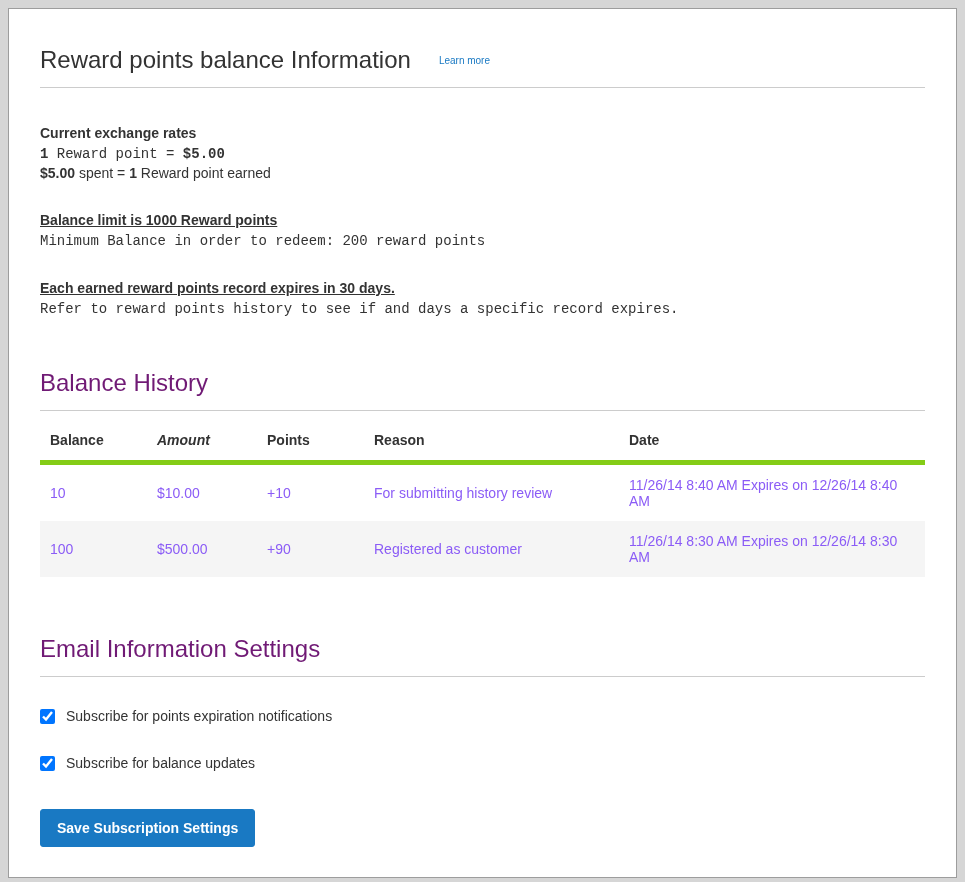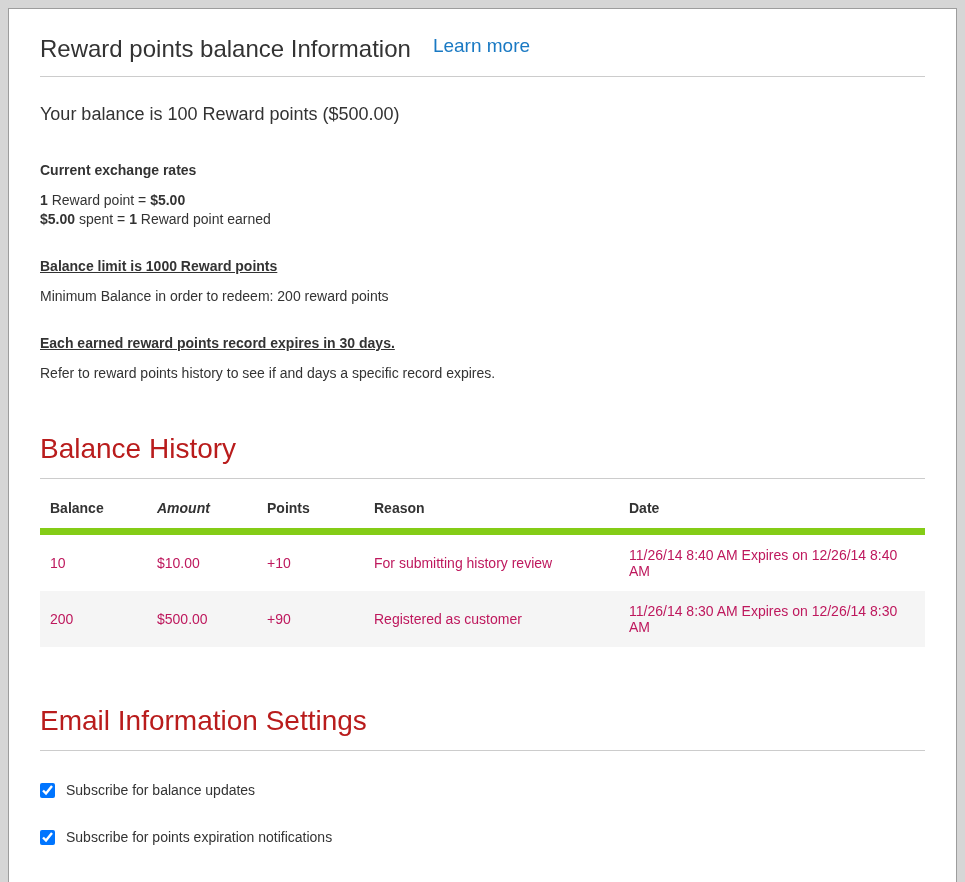--- a/index.html
+++ b/index.html
@@ -13,74 +13,75 @@
   .card {
     width: 949px;
     min-height: 866px;
     margin: 8px auto;
     background: #fff;
     border: 1px solid #9d9d9d;
     padding: 26px 31px 30px 31px;
   }
   .title-row {
     display: flex;
-    align-items: flex-start;
-    gap: 22px;
+    align-items: center;
+    gap: 28px;
+    margin-top: 11px;
   }
   h1.page-title {
     font-size: 24px;
     font-weight: 300;
     color: #333;
     letter-spacing: 0;
   }
   a.learn-more {
     color: #1979c3;
-    font-size: 19px;
+    font-size: 10px;
     text-decoration: none;
     cursor: pointer;
   }
   hr.divider {
     border: none;
     border-top: 1px solid #ccc;
     margin-top: 13px;
   }
   .balance-summary {
     margin-top: 27px;
     font-size: 18px;
     font-weight: 400;
     color: #333;
   }
   p.info { font-size: 14px; line-height: 19px; color: #333; }
   p.bold-line { font-weight: 700; }
   .mt-lg { margin-top: 36px; }
   .mt-md { margin-top: 28px; text-decoration: underline; }
-  .mt-sm { margin-top: 11px; }
+  .mt-sm { margin-top: 2px; font-family: Liberation Mono, monospace; }
   h2.section-title {
-    font-size: 28px;
+    font-size: 24px;
     font-weight: 300;
-    color: #b91c1c;
+    color: #701a75;
   }
   .history-section { margin-top: 50px; }
   table.history-table {
     width: 100%;
     border-collapse: collapse;
     margin-top: 9px;
     table-layout: fixed;
   }
   table.history-table th {
     text-align: left;
     font-weight: 700;
     font-size: 14px;
     color: #333;
     padding: 12px 10px;
-    border-bottom: 7px solid #84cc16;
+    border-bottom: 5px solid #84cc16;
   }
   table.history-table td {
     font-size: 14px;
-    color: #be185d;
+    color: #8b5cf6;
     padding: 12px 10px;
   }
   table.history-table tr.striped td { background: #f5f5f5; }
   .col-balance { width: 107px; }
   .col-amount  { width: 110px; font-style: italic; }
   .col-points  { width: 107px; }
   .col-reason  { width: 255px; }
   .col-date    { width: auto; }
   .email-section { margin-top: 58px; }
   .option-row {
@@ -118,21 +119,20 @@
 <body>
 
 <div class="card">
 
   <div class="title-row">
     <h1 class="page-title">Reward points balance Information</h1>
     <a class="learn-more">Learn more</a>
   </div>
   <hr class="divider">
 
-  <p class="balance-summary">Your balance is 100 Reward points ($500.00)</p>
 
   <p class="info bold-line mt-lg">Current exchange rates</p>
 
   <p class="info mt-sm"><strong>1</strong><span> Reward point = </span><strong>$5.00</strong></p>
   <p class="info"><strong>$5.00</strong><span> spent = </span><strong>1</strong><span> Reward point earned</span></p>
 
   <p class="info bold-line mt-md">Balance limit is 1000 Reward points</p>
   <p class="info mt-sm">Minimum Balance in order to redeem: 200 reward points</p>
 
   <p class="info bold-line mt-md">Each earned reward points record expires in 30 days.</p>
@@ -154,40 +154,40 @@
       </thead>
       <tbody>
         <tr>
           <td>10</td>
           <td>$10.00</td>
           <td>+10</td>
           <td>For submitting history review</td>
           <td>11/26/14 8:40 AM Expires on 12/26/14 8:40 AM</td>
         </tr>
         <tr class="striped">
-          <td>200</td>
+          <td>100</td>
           <td>$500.00</td>
           <td>+90</td>
           <td>Registered as customer</td>
           <td>11/26/14 8:30 AM Expires on 12/26/14 8:30 AM</td>
         </tr>
       </tbody>
     </table>
   </div>
 
   <div class="email-section">
     <h2 class="section-title">Email Information Settings</h2>
     <hr class="divider">
 
     <label class="option-row">
       <input type="checkbox" checked="true" style="">
-      <span class="option-label">Subscribe for balance updates</span>
+      <span class="option-label">Subscribe for points expiration notifications</span>
     </label>
 
     <label class="option-row">
       <input type="checkbox" checked="true" style="">
-      <span class="option-label">Subscribe for points expiration notifications</span>
+      <span class="option-label">Subscribe for balance updates</span>
     </label>
 
     <button class="save-btn">Save Subscription Settings</button>
   </div>
 
 </div>
 
 </body></html>

